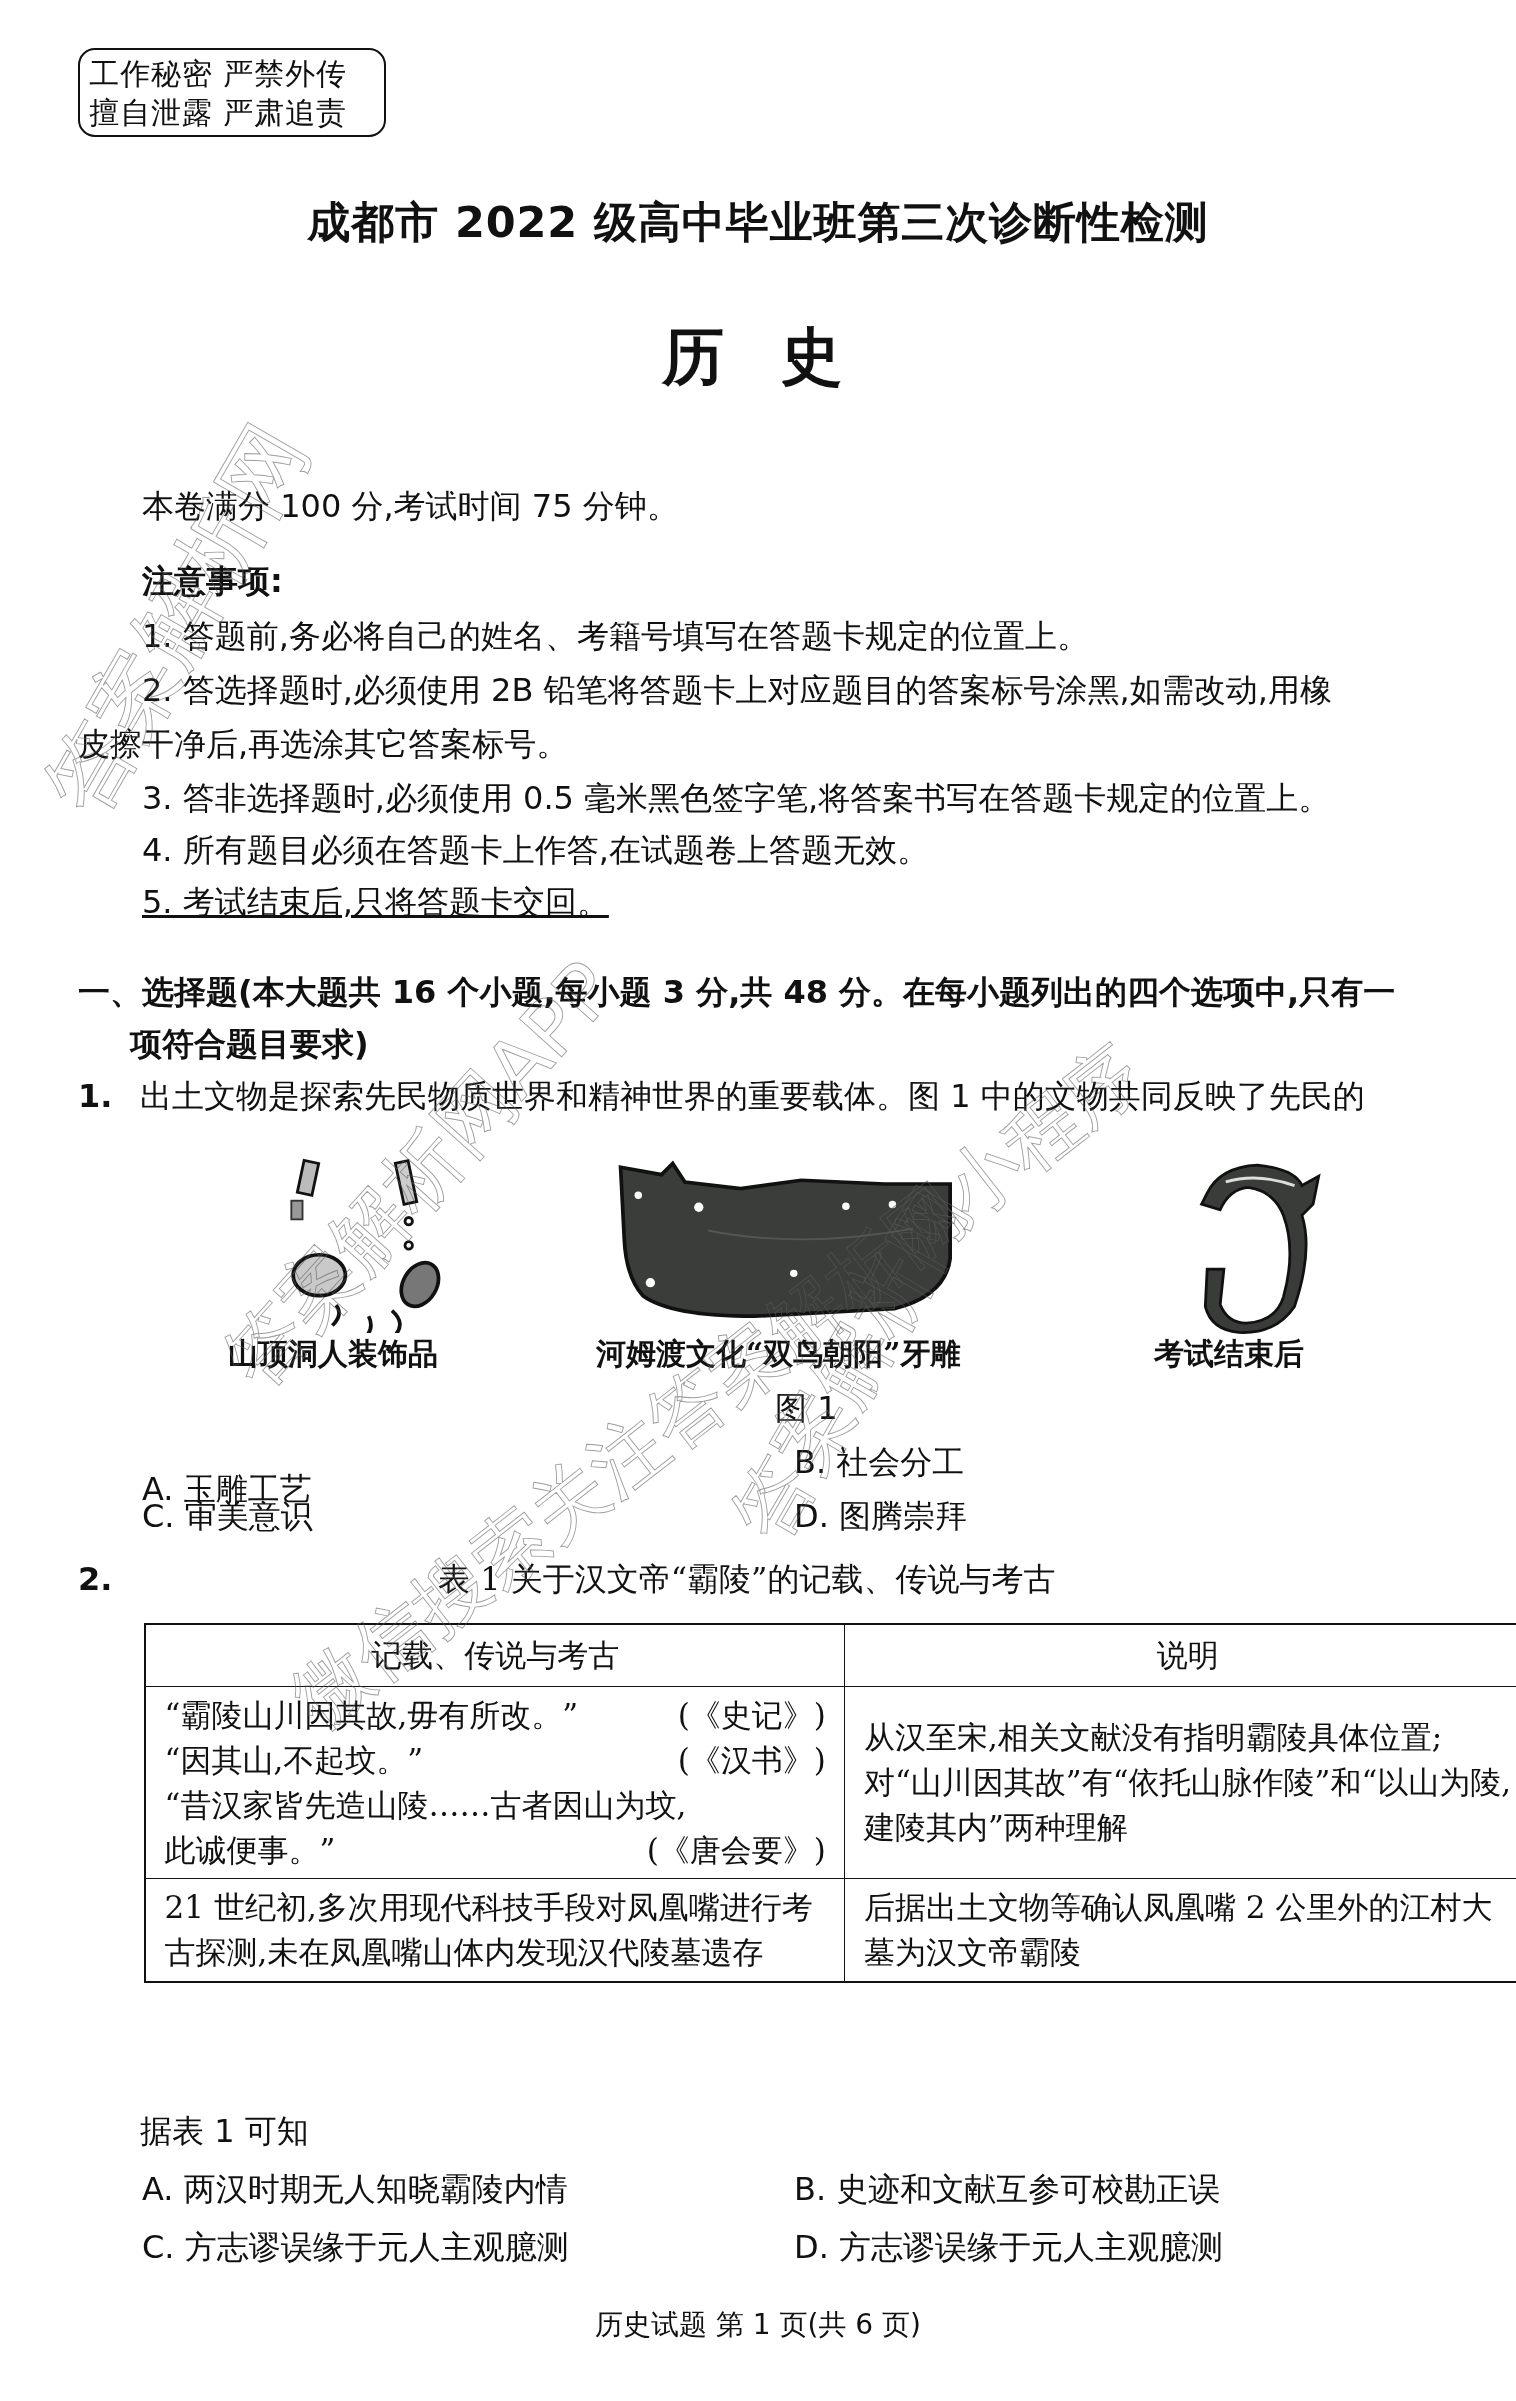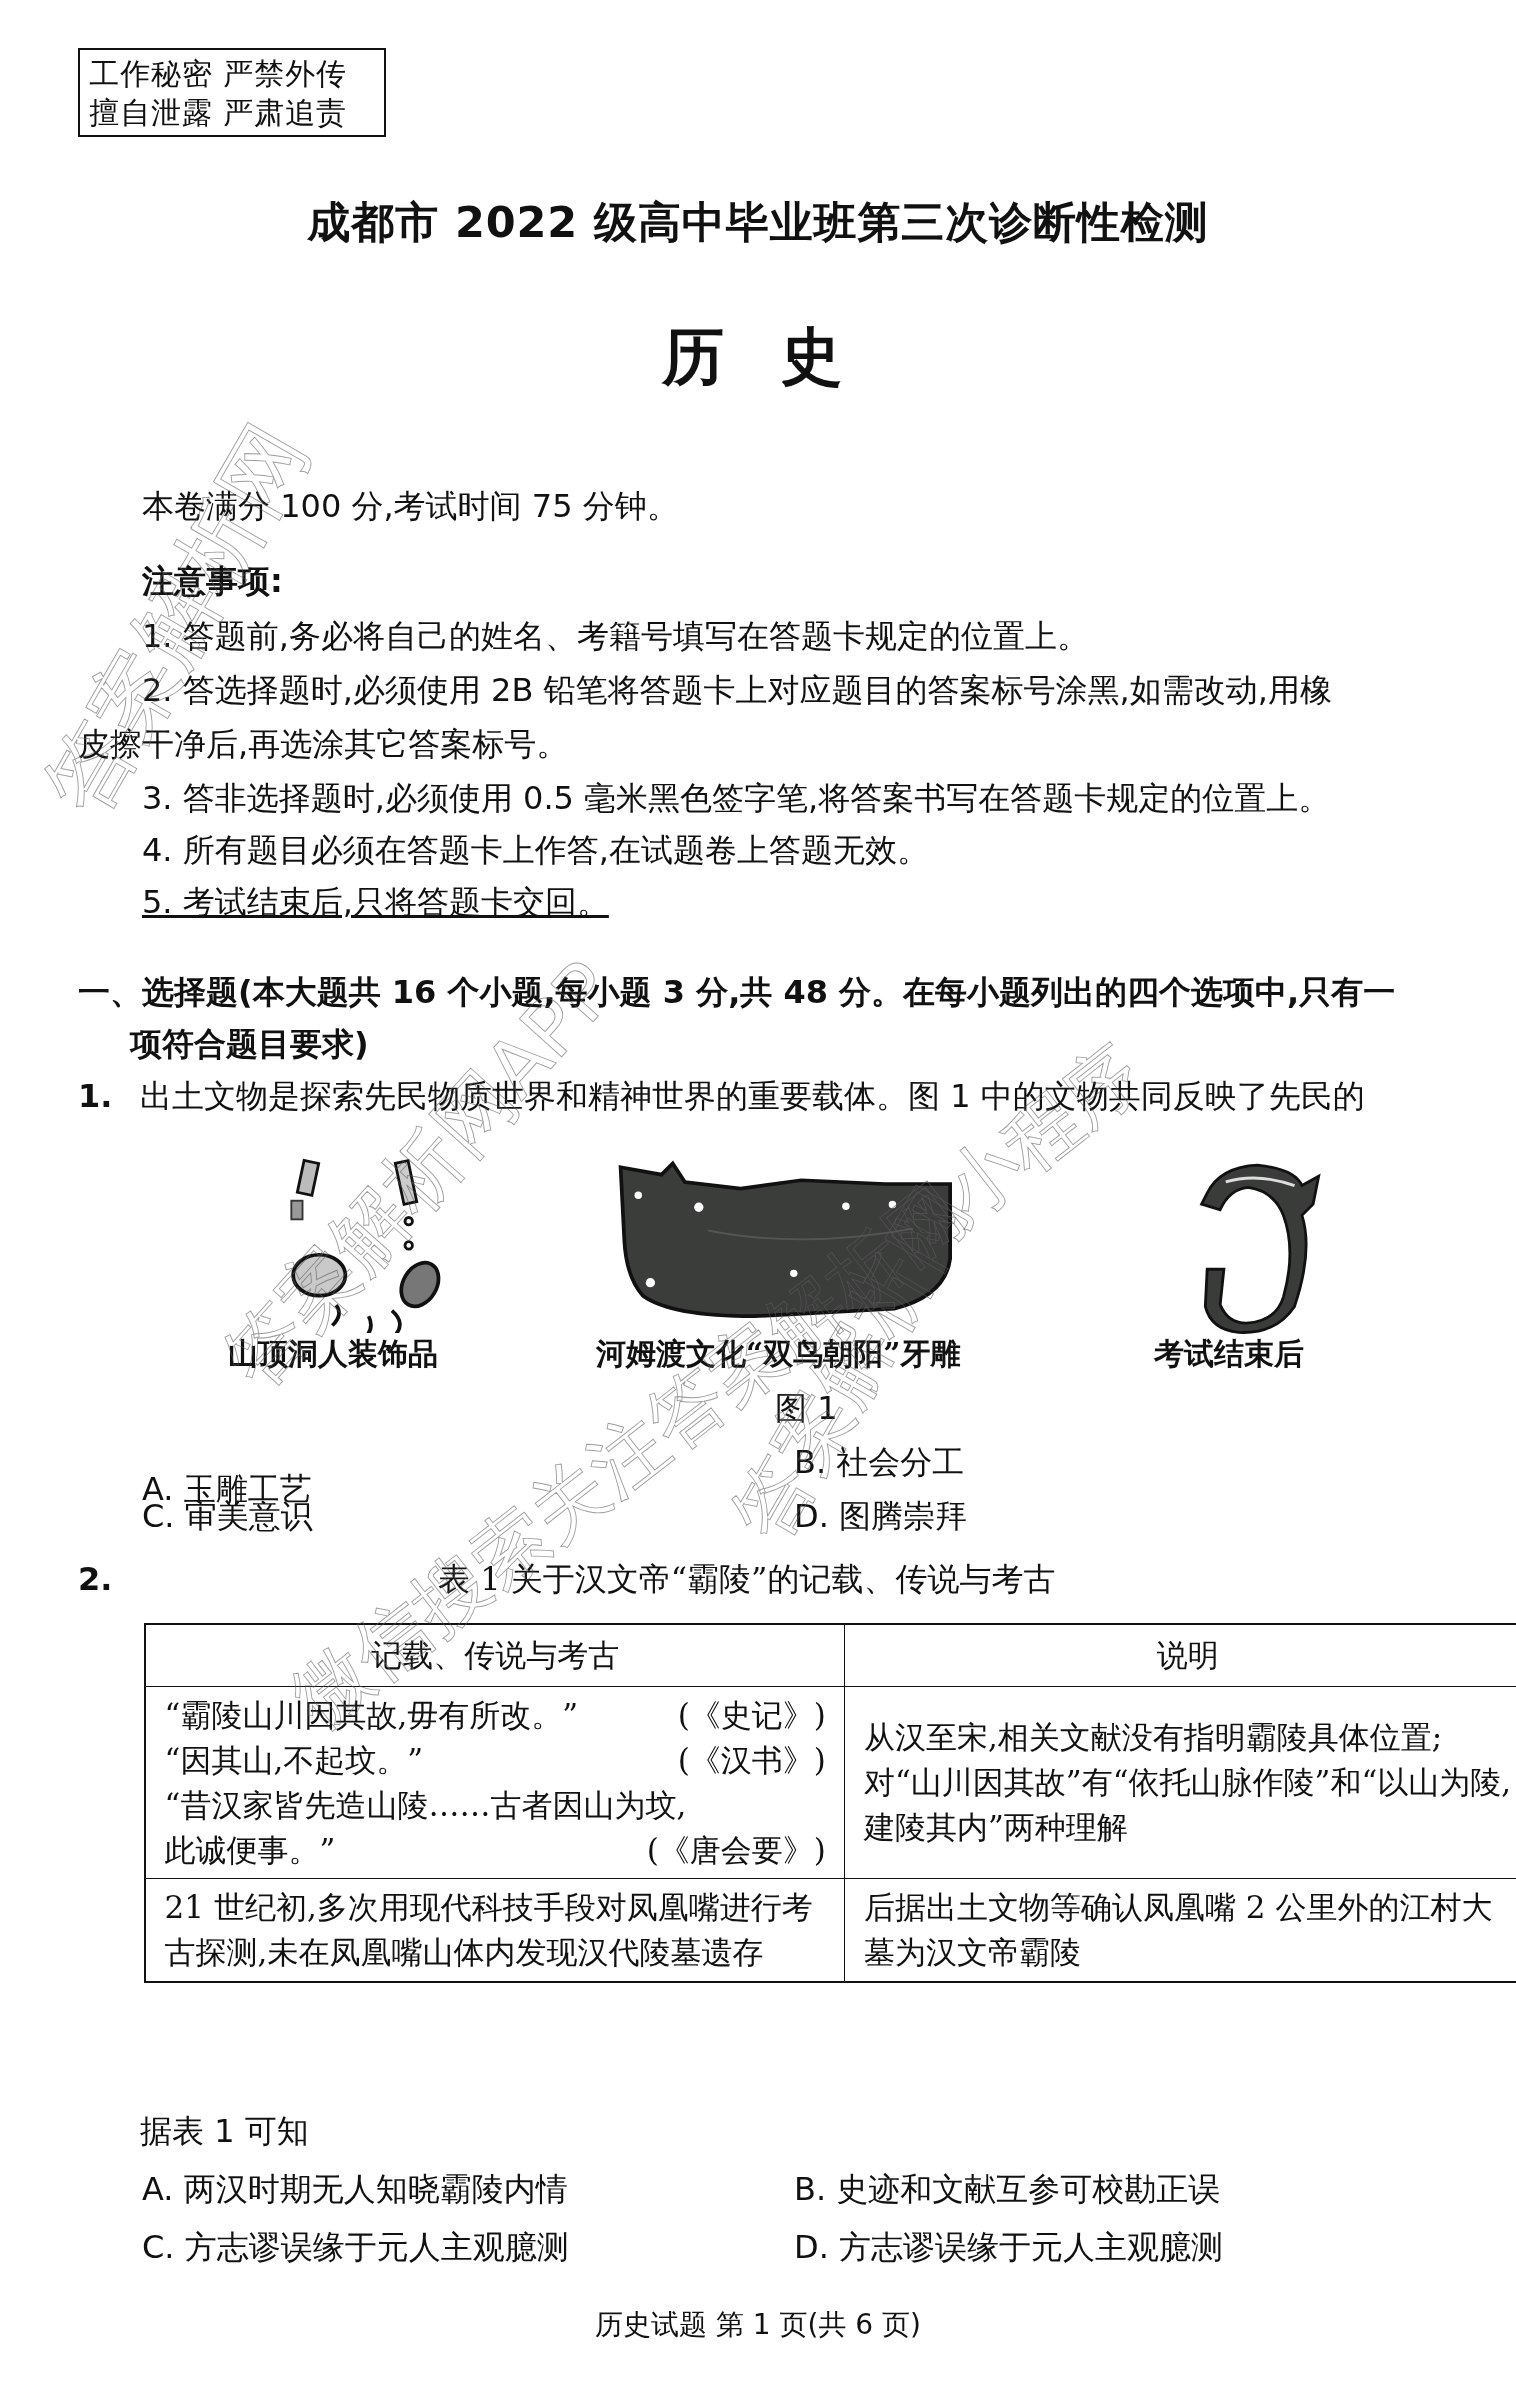--- a/index.html
+++ b/index.html
@@ -1,18 +1,18 @@
 <!DOCTYPE html>
 <html style="font-size:15px"><head>
 <meta charset="utf-8">
 <style>
   html, body { margin:0; padding:0; background:#ffffff; }
   body { width:1516px; height:2401px; position:relative; overflow:hidden; color:#111;
          font-family: "DejaVu Serif", "Liberation Serif", serif; }
-  .abs { position:absolute; }
+  .abs { position:absolute;border-radius:17px; }
   .sans { font-family: "DejaVu Sans", "Liberation Sans", sans-serif; }
   .serif { font-family: "DejaVu Serif", "Liberation Serif", serif; }
 
   .secret-box { left:78px; top:48px; width:308px; height:89px; border:2.8px solid #111;
                 box-sizing:border-box; padding:3.7px 9.3px; }
   .secret-box .line { font-size:30px; line-height:39px; letter-spacing:0.9px; white-space:nowrap; }
 
   .exam-title { left:0; width:1516px; top:194px; text-align:center; font-size:43px; font-weight:bold;
                 letter-spacing:0.9px; }
   .subject-title { left:0; width:1516px; top:315px; text-align:center; font-size:62px; font-weight:bold;

